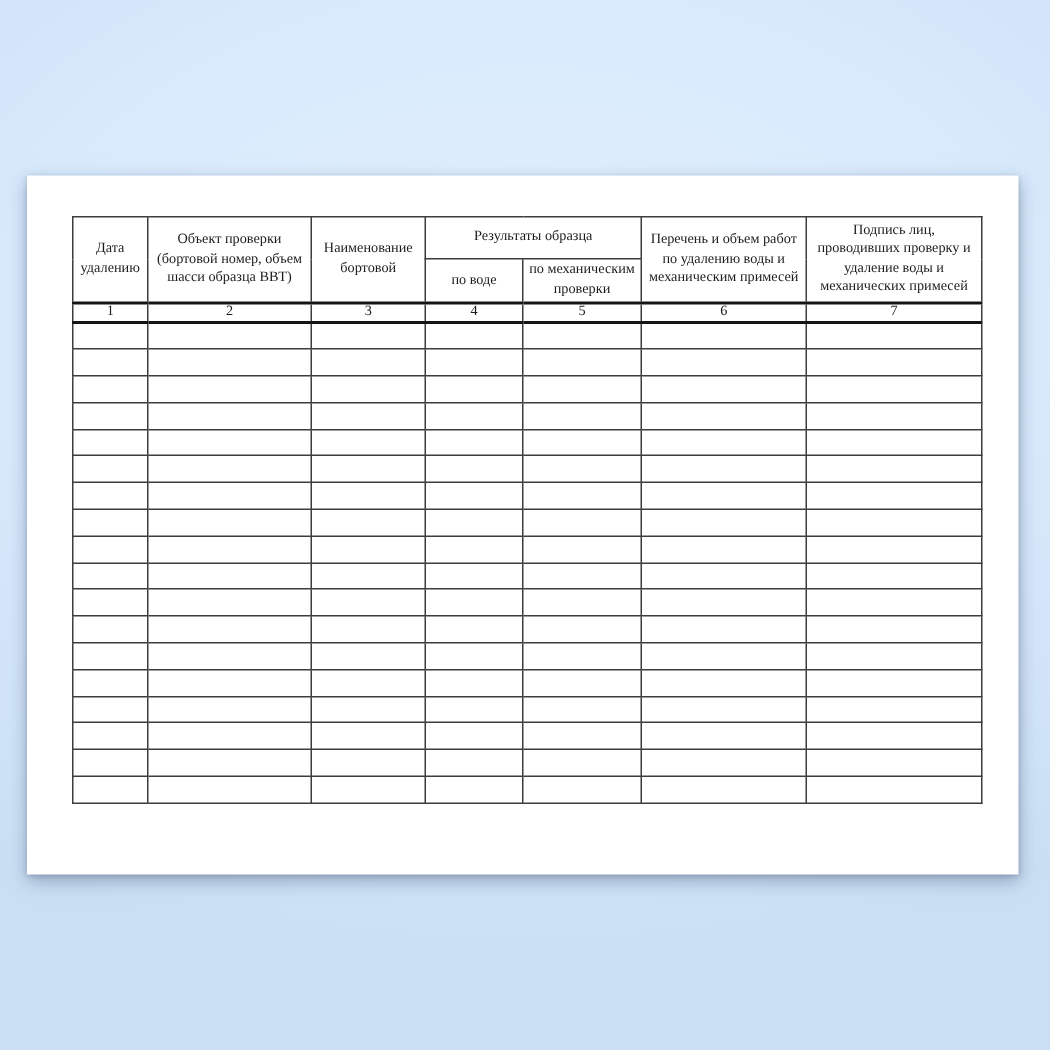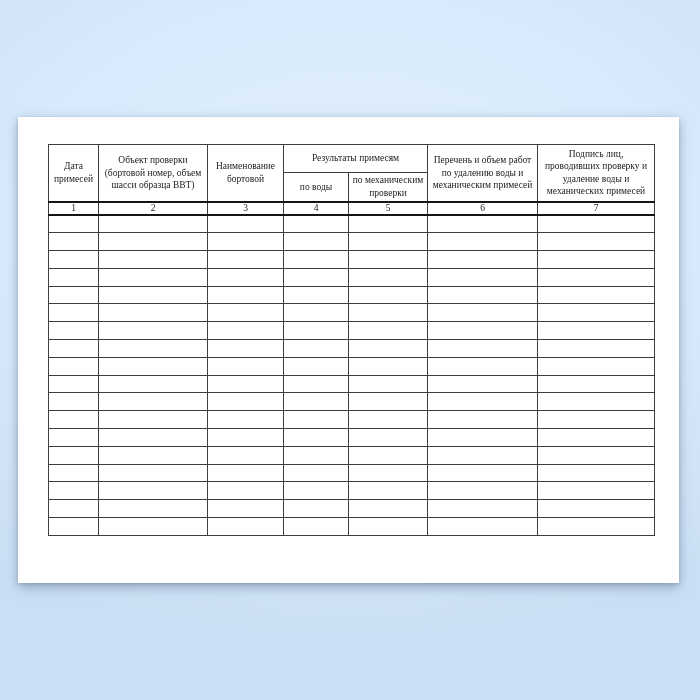--- a/index.html
+++ b/index.html
@@ -65,29 +65,29 @@
         <col style="width:50px">
           <col style="width:109px">
           <col style="width:76px">
         <col style="width:65px">
           <col style="width:79px">
           <col style="width:110px">
         <col style="width:117px">
       </colgroup>
       <thead>
         <tr class="head-top">
-          <th rowspan="2">Дата примесей</th>
+          <th rowspan="2">Дата удалению</th>
           <th rowspan="2">Объект проверки (бортовой номер, объем шасси образца ВВТ)</th>
           <th rowspan="2">Наименование бортовой</th>
-          <th colspan="2">Результаты примесям</th>
+          <th colspan="2">Результаты образца</th>
           <th rowspan="2">Перечень и объем работ по удалению воды и механическим примесей</th>
           <th rowspan="2">Подпись лиц, проводивших проверку и удаление воды и механических примесей</th>
         </tr>
         <tr class="head-sub">
-          <th>по воды</th>
+          <th>по воде</th>
           <th>по механическим проверки</th>
         </tr>
         <tr class="number-row">
           <th>1</th>
           <th>2</th>
           <th>3</th>
           <th>4</th>
           <th>5</th>
           <th>6</th>
           <th>7</th>

